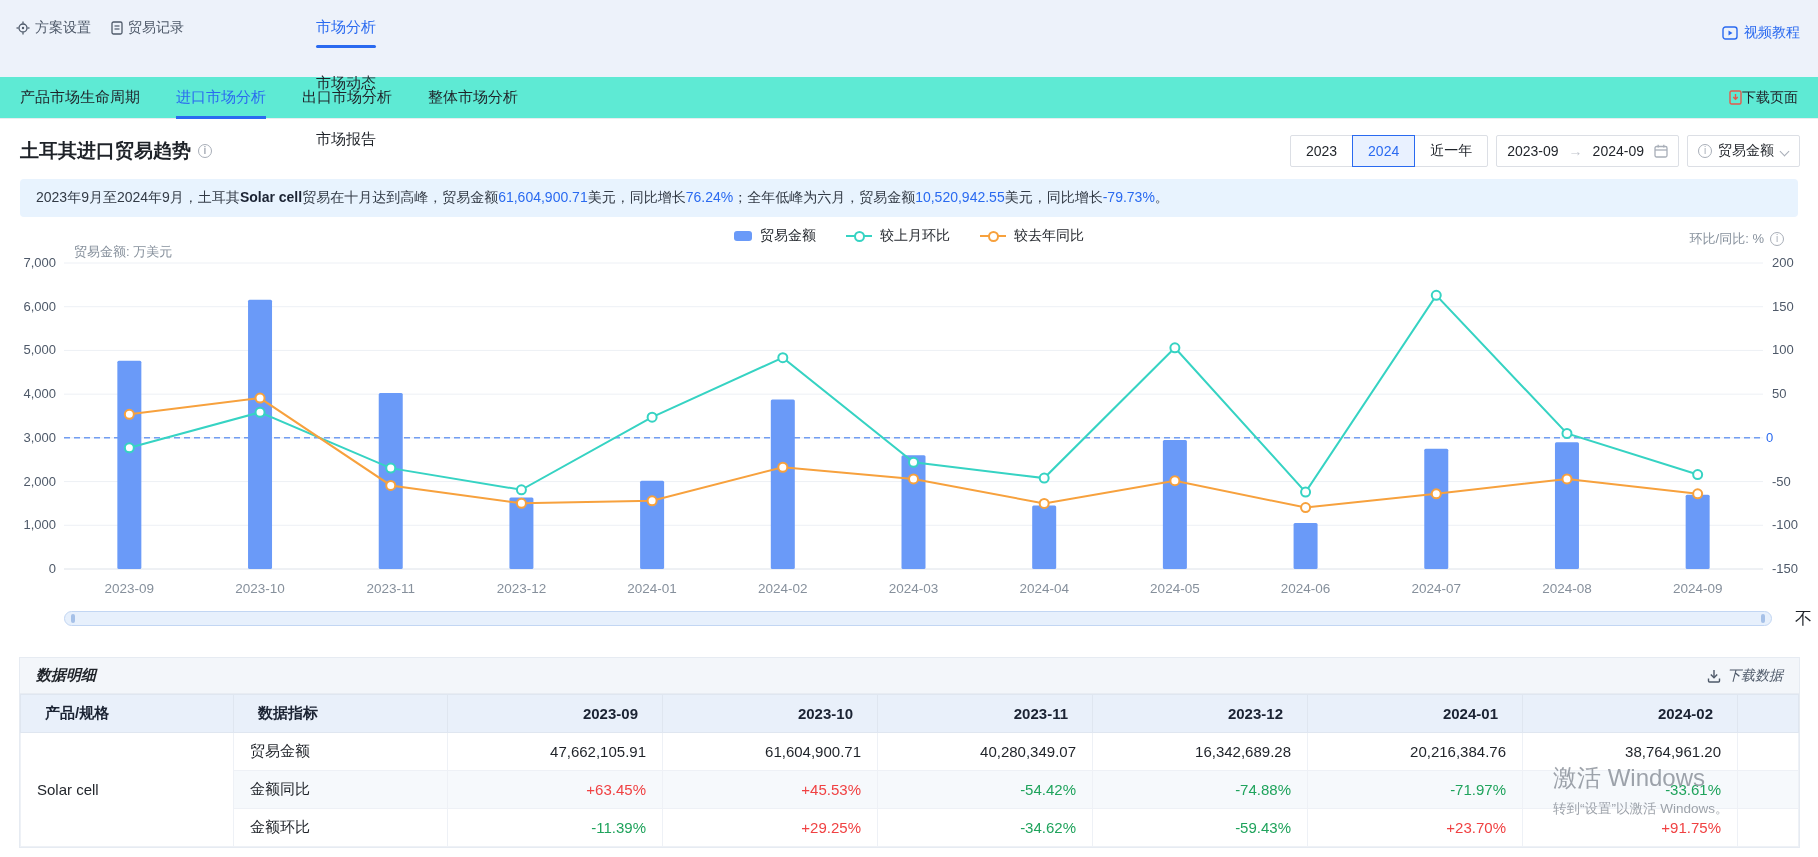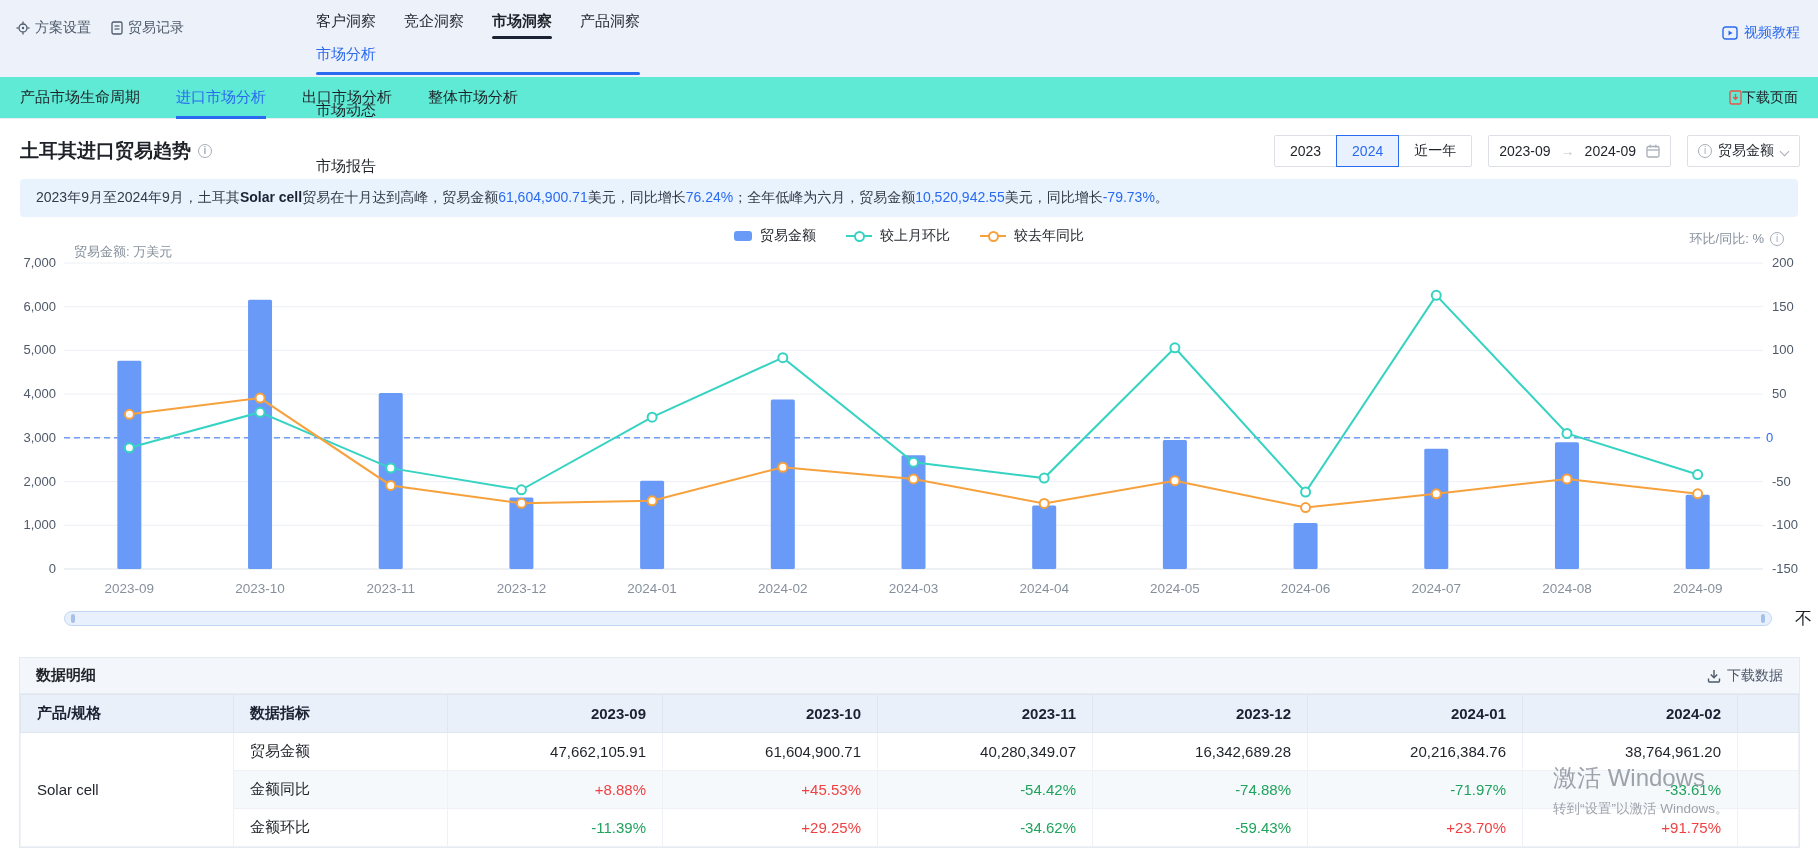--- a/index.html
+++ b/index.html
@@ -29,21 +29,21 @@
   
   .nav2 { height:42px; background:#5eead4; border-bottom:1px solid #e9ecf0; display:flex; align-items:stretch; padding:0 20px; }
   .nav2-tab { display:flex; align-items:center; margin-right:36px; font-size:15px; cursor:pointer; position:relative; }
   .nav2-tab.active { color:#2a6af0; }
   .nav2-tab.active::after { content:""; position:absolute; left:0; right:0; bottom:-1px; height:3px; background:#2a6af0; }
   .download-page { margin-left:auto; display:flex; align-items:center; gap:0; font-size:14px; cursor:pointer; }
 
   
   .section-title-row { display:flex; padding:16px 18px 12px 20px; }
   .page-h1 { font-size:19px; font-weight:700; display:flex; align-items:center; gap:7px; }
-  .controls { margin-left:auto; display:flex; align-items:center; gap:16px; }
+  .controls { margin-left:auto; display:flex; align-items:center; gap:8px; }
   .year-group { display:flex; }
   .year-btn { height:32px; padding:0 15px; background:#fff; border:1px solid #dcdfe5; font-size:14px; color:#1f2329; cursor:pointer; margin-left:-1px; font-family:inherit; }
   .year-btn:first-child { margin-left:0; border-radius:2px 0 0 2px; }
   .year-btn:last-child { border-radius:0 2px 2px 0; }
   .year-btn.active { border-color:#2a6af0; color:#2a6af0; background:#e9f1ff; position:relative; z-index:1; }
   .date-range { height:32px; border:1px solid #dcdfe5; border-radius:2px; display:flex; align-items:center; gap:10px; padding:0 10px; font-size:14px; background:#fff; cursor:pointer; }
   .date-sep { color:#c0c4cc; }
   .metric-select { height:32px; border:1px solid #dcdfe5; border-radius:2px; display:flex; align-items:center; gap:6px; padding:0 10px; font-size:14px; background:#fff; cursor:pointer; }
 
   
@@ -65,24 +65,24 @@
   
   .scroll-row { position:relative; height:20px; margin-top:8px; }
   .scroll-track { position:absolute; left:64px; right:46px; top:2px; height:15px; background:#e7f0fc; border:1px solid #c2d6f3; border-radius:8px; cursor:pointer; }
   .scroll-track::before, .scroll-track::after { content:""; position:absolute; top:2px; bottom:2px; width:4px; background:#a6c1e8; border-radius:2px; }
   .scroll-track::before { left:6px; }
   .scroll-track::after { right:6px; }
   .edge-text { position:absolute; right:6px; top:-2px; font-size:17px; color:#1f2329; }
 
   
   .table-section { margin:28px 18px 0 19px; border:1px solid #e6ebf2; }
-  .table-header-bar { height:36px; background:#f3f6fa; border-bottom:1px solid #e8ecf2; display:flex; align-items:center; padding:0 16px; font-size:15px; font-weight:700; }
+  .table-header-bar { height:36px; background:#f3f6fa; border-bottom:1px solid #e8ecf2; display:flex; align-items:center; padding:0 16px; font-size:15px; font-weight:700;font-style:italic; }
   .download-data { margin-left:auto; font-weight:400; font-size:14px; color:#4e5969; display:inline-flex; align-items:center; gap:6px; cursor:pointer; }
   table.data-table { width:100%; border-collapse:collapse; table-layout:fixed; font-size:15px; }
-  .data-table th { background:#e9f0fa; height:38px; font-weight:700; border:1px solid #dfe6f0; padding:0 16px; color:#1b2333; }
+  .data-table th { background:#e9f0fa; height:38px; font-weight:700; border:1px solid #dfe6f0; padding:0 24px; color:#1b2333; }
   .data-table td { height:38px; border:1px solid #eef1f6; padding:0 16px; }
   .data-table .al { text-align:left; }
   .data-table .ar { text-align:right; }
   .data-table tbody tr:nth-child(2) { background:#f6f9fc; }
   .val-up { color:#f04142; }
   .val-down { color:#1fa35c; }
   .product-cell { background:#fff; }
 
   
   .watermark { position:absolute; left:1553px; top:762px; color:#8d939c; opacity:.85; pointer-events:none; }
@@ -120,26 +120,20 @@
               <rect x="1" y="1" width="10" height="12" rx="1.5" fill="none" stroke="#4e5969" stroke-width="1.3"></rect>
               <line x1="3.5" y1="5" x2="8.5" y2="5" stroke="#4e5969" stroke-width="1.2"></line>
               <line x1="3.5" y1="8" x2="8.5" y2="8" stroke="#4e5969" stroke-width="1.2"></line>
             </svg>
           <span>贸易记录</span>
         </span>
       </div>
     </div>
 
     <div class="header-tabs">
-      <div class="primary-tabs">
-        <span class="ptab">客户洞察</span>
-        <span class="ptab">竞企洞察</span>
-        <span class="ptab active">市场洞察</span>
-        <span class="ptab">产品洞察</span>
-      </div>
       <div class="secondary-tabs">
         <span class="stab active">市场分析</span>
         <span class="stab">市场动态</span>
         <span class="stab">市场报告</span>
       </div>
     </div>
 
     <div class="header-right">
       <span class="video-link">
         <svg class="ic" width="16" height="14" viewBox="0 0 16 14">
@@ -353,21 +347,21 @@
             <td class="ar">47,662,105.91</td>
             <td class="ar">61,604,900.71</td>
             <td class="ar">40,280,349.07</td>
             <td class="ar">16,342,689.28</td>
             <td class="ar">20,216,384.76</td>
             <td class="ar">38,764,961.20</td>
             <td></td>
           </tr>
           <tr>
             <td class="al">金额同比</td>
-            <td class="ar val-up">+8.88%</td>
+            <td class="ar val-up">+63.45%</td>
             <td class="ar val-up">+45.53%</td>
             <td class="ar val-down">-54.42%</td>
             <td class="ar val-down">-74.88%</td>
             <td class="ar val-down">-71.97%</td>
             <td class="ar val-down">-33.61%</td>
             <td></td>
           </tr>
           <tr>
             <td class="al">金额环比</td>
             <td class="ar val-down">-11.39%</td>

